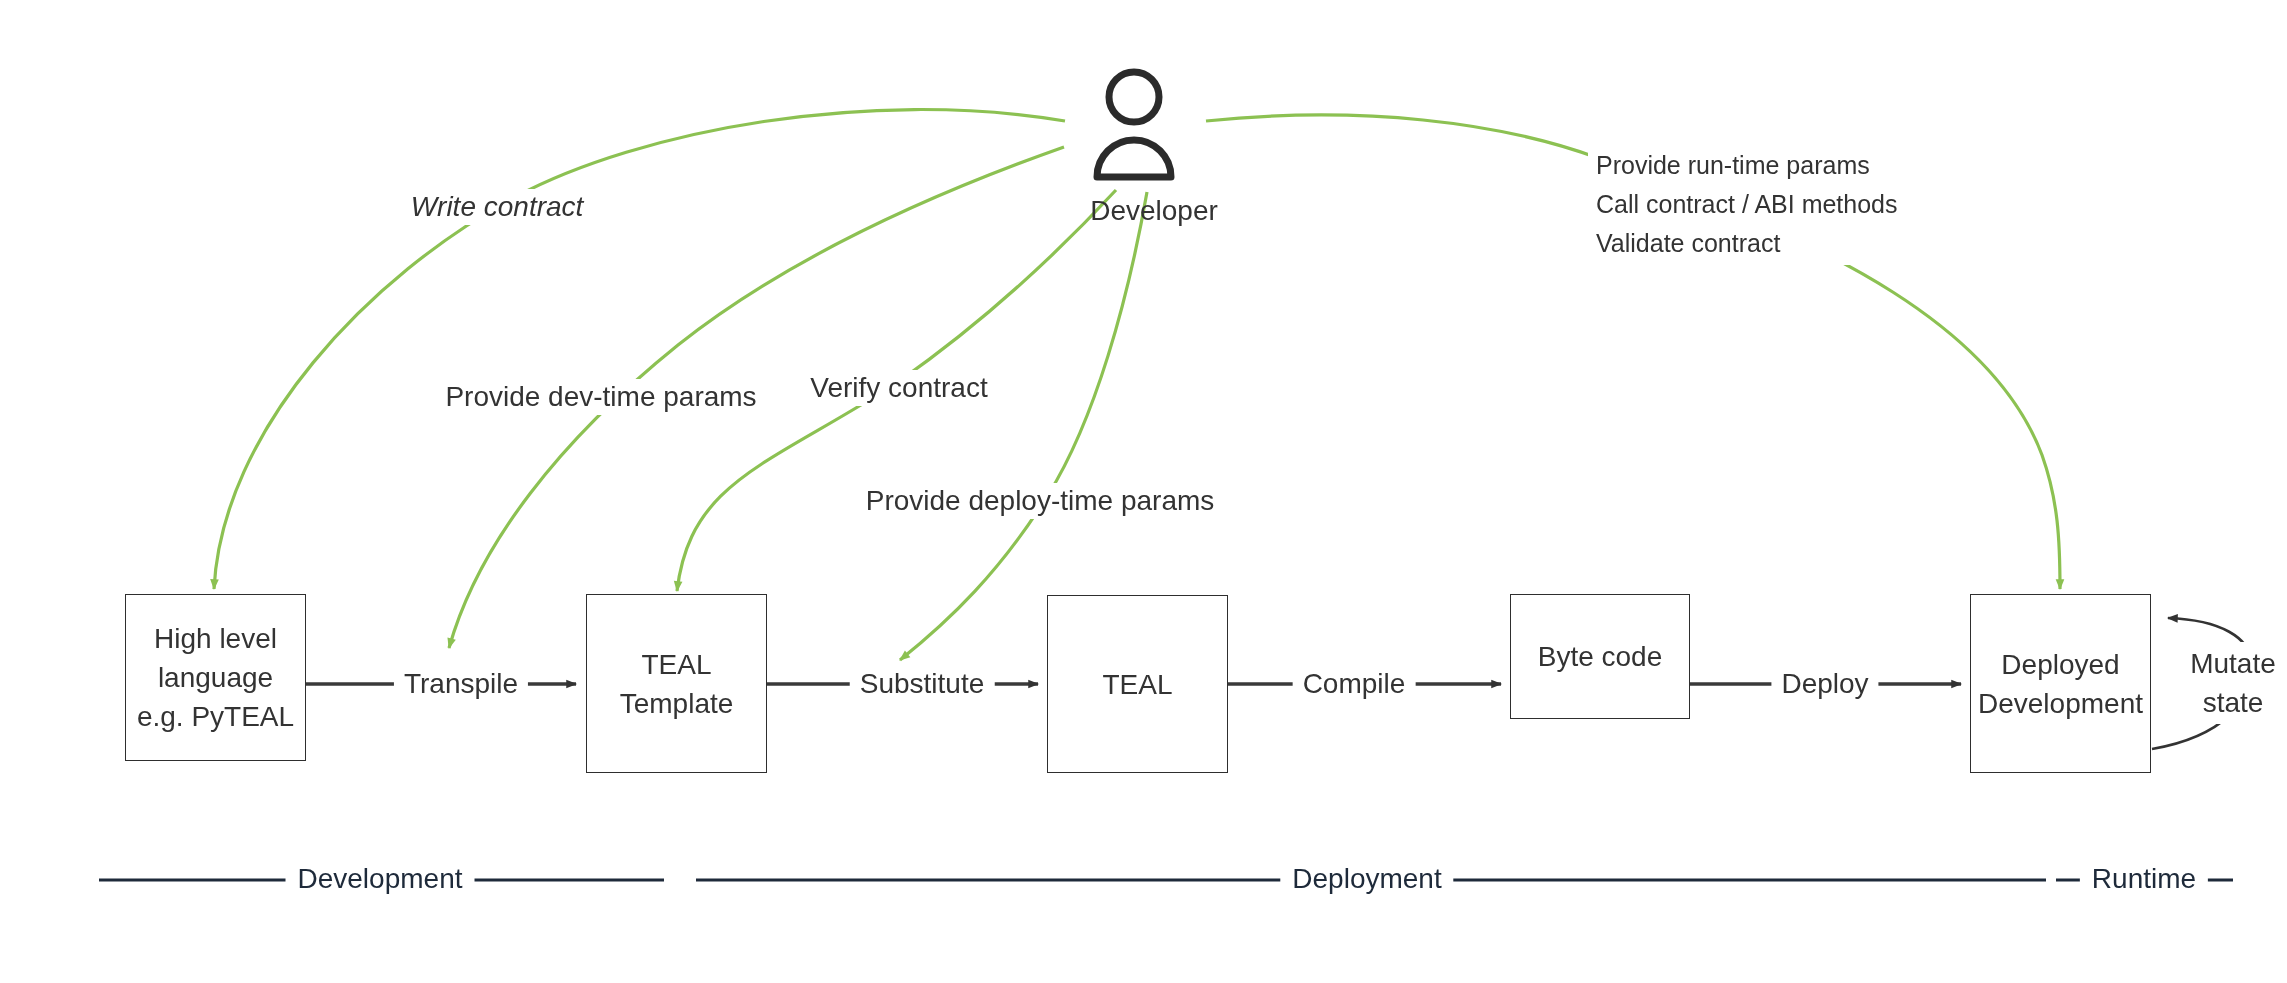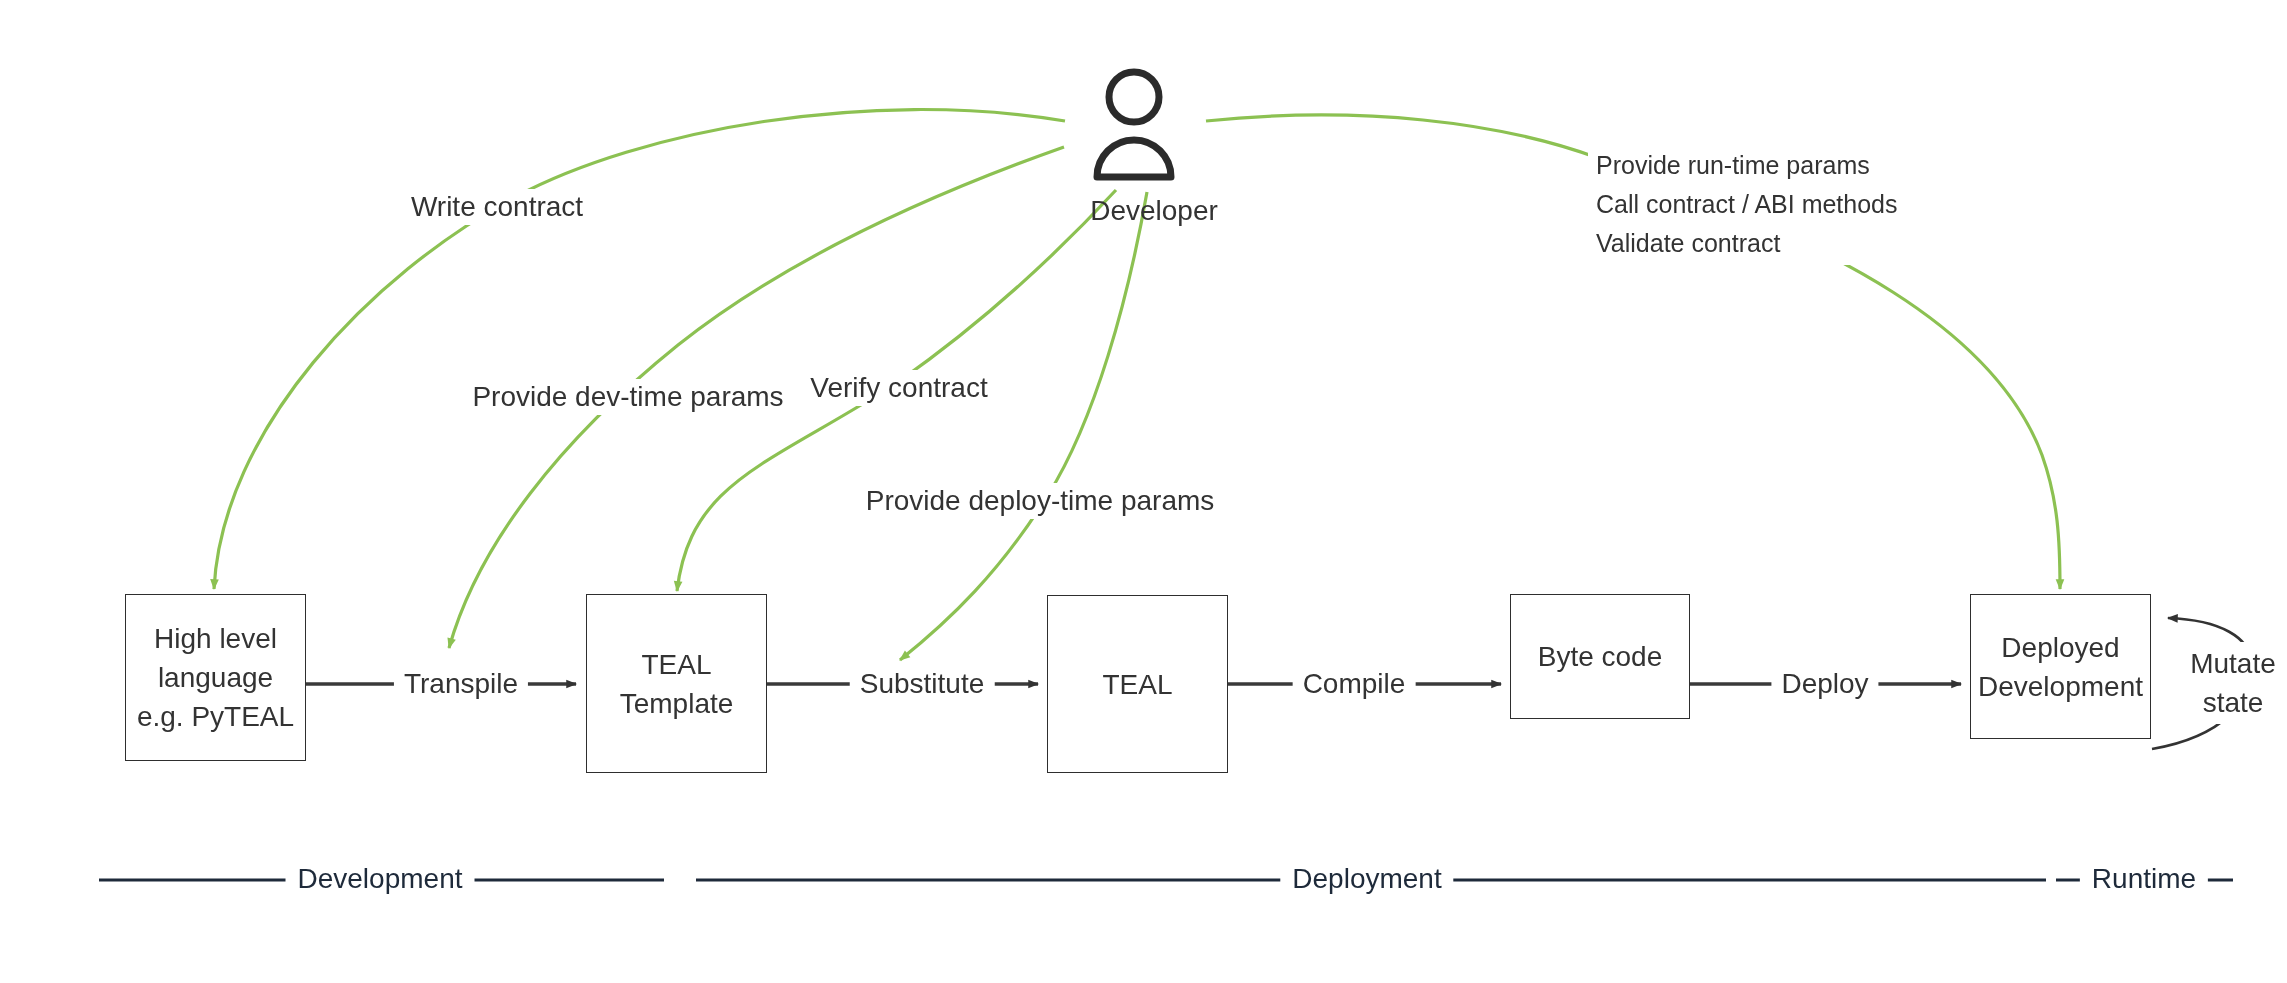--- a/index.html
+++ b/index.html
@@ -130,36 +130,36 @@
   <div class="node" style="left:586px; top:594px; width:181px; height:179px;">
     <span>TEAL</span>
     <span>Template</span>
   </div>
   <div class="node" style="left:1047px; top:595px; width:181px; height:178px;">
     <span>TEAL</span>
   </div>
   <div class="node" style="left:1510px; top:594px; width:180px; height:125px;">
     <span>Byte code</span>
   </div>
-  <div class="node" style="left:1970px; top:594px; width:181px; height:145px;">
+  <div class="node" style="left:1970px; top:594px; width:181px; height:179px;">
     <span>Deployed</span>
     <span>Development</span>
   </div>
 
   <div class="lbl edge-lbl" style="left:461px; top:684px;">Transpile</div>
   <div class="lbl edge-lbl" style="left:922px; top:684px;">Substitute</div>
   <div class="lbl edge-lbl" style="left:1354px; top:684px;">Compile</div>
   <div class="lbl edge-lbl" style="left:1825px; top:684px;">Deploy</div>
   <div class="lbl multiline" style="left:2233px; top:683px; padding:2px 6px;">
     <div>Mutate</div>
     <div>state</div>
   </div>
 
-  <div class="lbl action-lbl" style="left:497px; top:207px;">Write contract</div>
-  <div class="lbl action-lbl" style="left:601px; top:397px;margin-left:27px;">Provide dev-time params</div>
+  <div class="lbl action-lbl" style="left:497px; top:207px;font-style:italic;">Write contract</div>
+  <div class="lbl action-lbl" style="left:601px; top:397px;">Provide dev-time params</div>
   <div class="lbl action-lbl" style="left:899px; top:388px;">Verify contract</div>
   <div class="lbl action-lbl" style="left:1040px; top:501px;">Provide deploy-time params</div>
   <div class="runtime-block">
     <div>Provide run-time params</div>
     <div>Call contract / ABI methods</div>
     <div>Validate contract</div>
   </div>
 
   <div class="phase-lbl" style="left:380px; top:879px;">Development</div>
   <div class="phase-lbl" style="left:1367px; top:879px;">Deployment</div>

